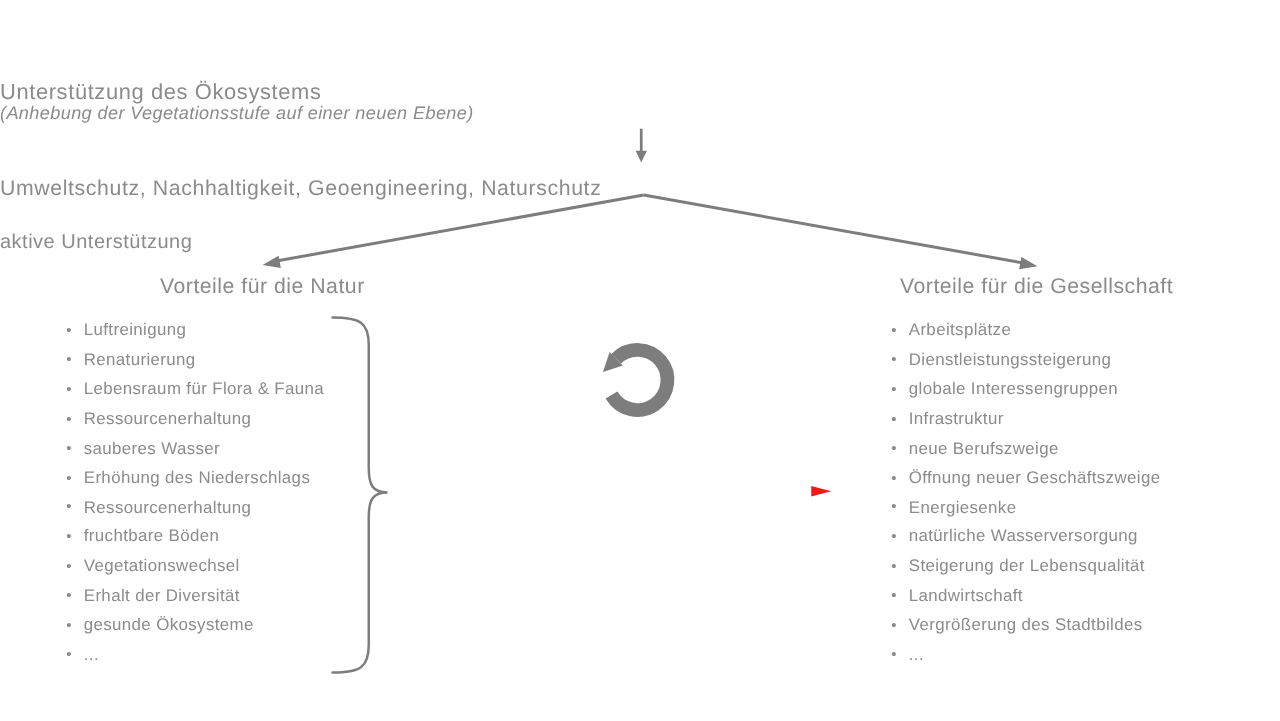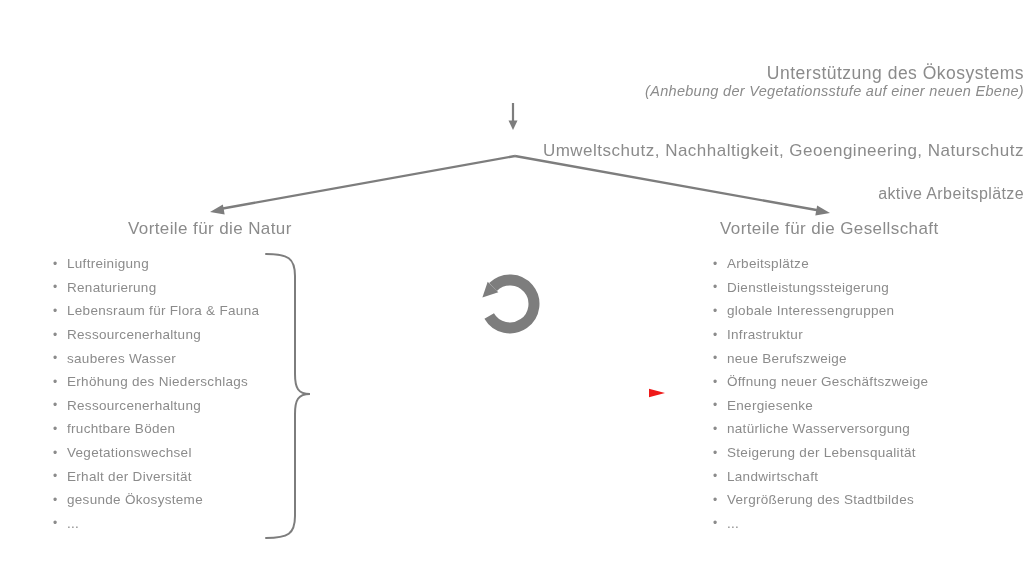--- a/index.html
+++ b/index.html
@@ -7,21 +7,21 @@
     --line-gray:#7d7d7d;
     --accent-red:#ef1919;
   }
   html,body{margin:0;padding:0;background:#fff;}
   .stage{
     position:relative;width:1024px;height:577px;background:#ffffff;
     font-family:"Liberation Sans",sans-serif;color:var(--text-gray);
     overflow:hidden;
   }
   .abs{position:absolute;}
-  .center-text{left:0;width:100%;text-align:right;}
+  .center-text{left:0;width:100%;text-align:left;}
   .title{top:63px;font-size:17.5px;letter-spacing:.5px;}
   .subtitle{top:83px;font-size:14.5px;font-style:italic;letter-spacing:.3px;}
   .keywords{top:141px;font-size:17px;letter-spacing:.5px;}
   .active-label{top:185px;font-size:16px;letter-spacing:.4px;}
   .passive-label{top:371px;font-size:16px;letter-spacing:.4px;}
   .col-heading{
     top:219px;font-size:17px;letter-spacing:.4px;text-align:left;
     text-underline-offset:4px;
     text-decoration-thickness:1px;
   }
@@ -55,21 +55,21 @@
 
   <div class="abs center-text keywords">Umweltschutz, Nachhaltigkeit, Geoengineering, Naturschutz</div>
 
   <svg class="abs" style="left:180px;top:150px;" width="672" height="70" viewBox="0 0 672 70">
     <line x1="335" y1="6" x2="40" y2="59" stroke="var(--line-gray)" stroke-width="2.4"></line>
     <line x1="335" y1="6" x2="642" y2="61" stroke="var(--line-gray)" stroke-width="2.4"></line>
     <polygon points="0,0 -14,-5 -14,5" transform="translate(30,62) rotate(169.6)" fill="var(--line-gray)"></polygon>
     <polygon points="0,0 -14,-5 -14,5" transform="translate(650,63) rotate(10.3)" fill="var(--line-gray)"></polygon>
   </svg>
 
-  <div class="abs center-text active-label">aktive Arbeitsplätze</div>
+  <div class="abs center-text active-label">aktive Unterstützung</div>
 
   <div class="abs col-heading heading-left">Vorteile für die Natur</div>
   <div class="abs col-heading heading-right">Vorteile für die Gesellschaft</div>
 
   <ul class="blist list-left">
     <li>
         <span class="dot">•</span>
         <span>Luftreinigung</span>
       </li>
     <li>

